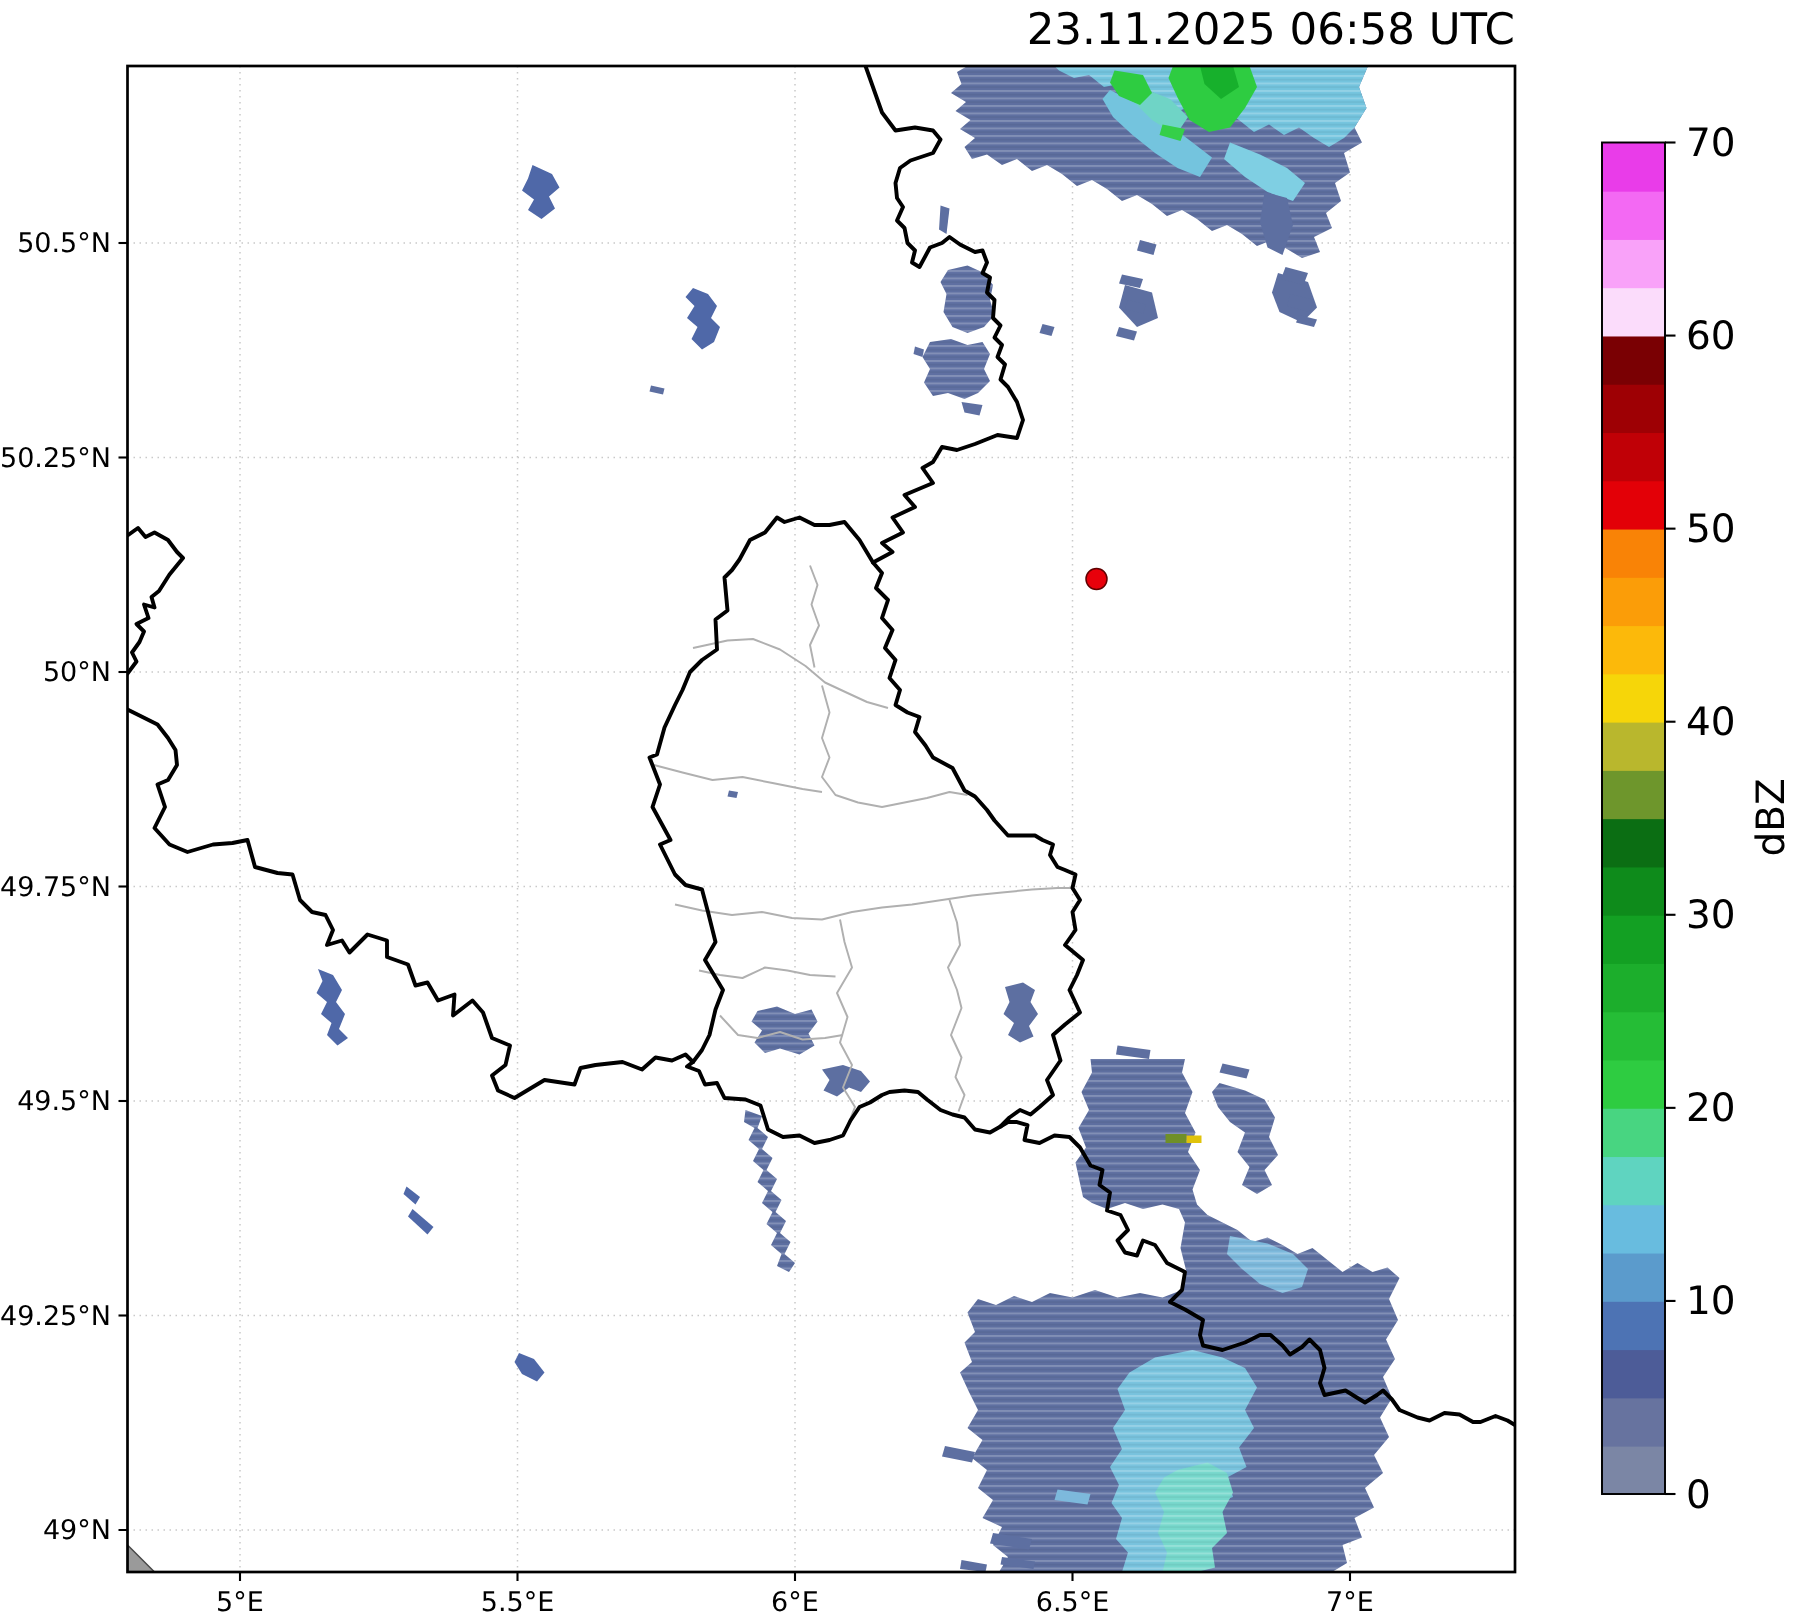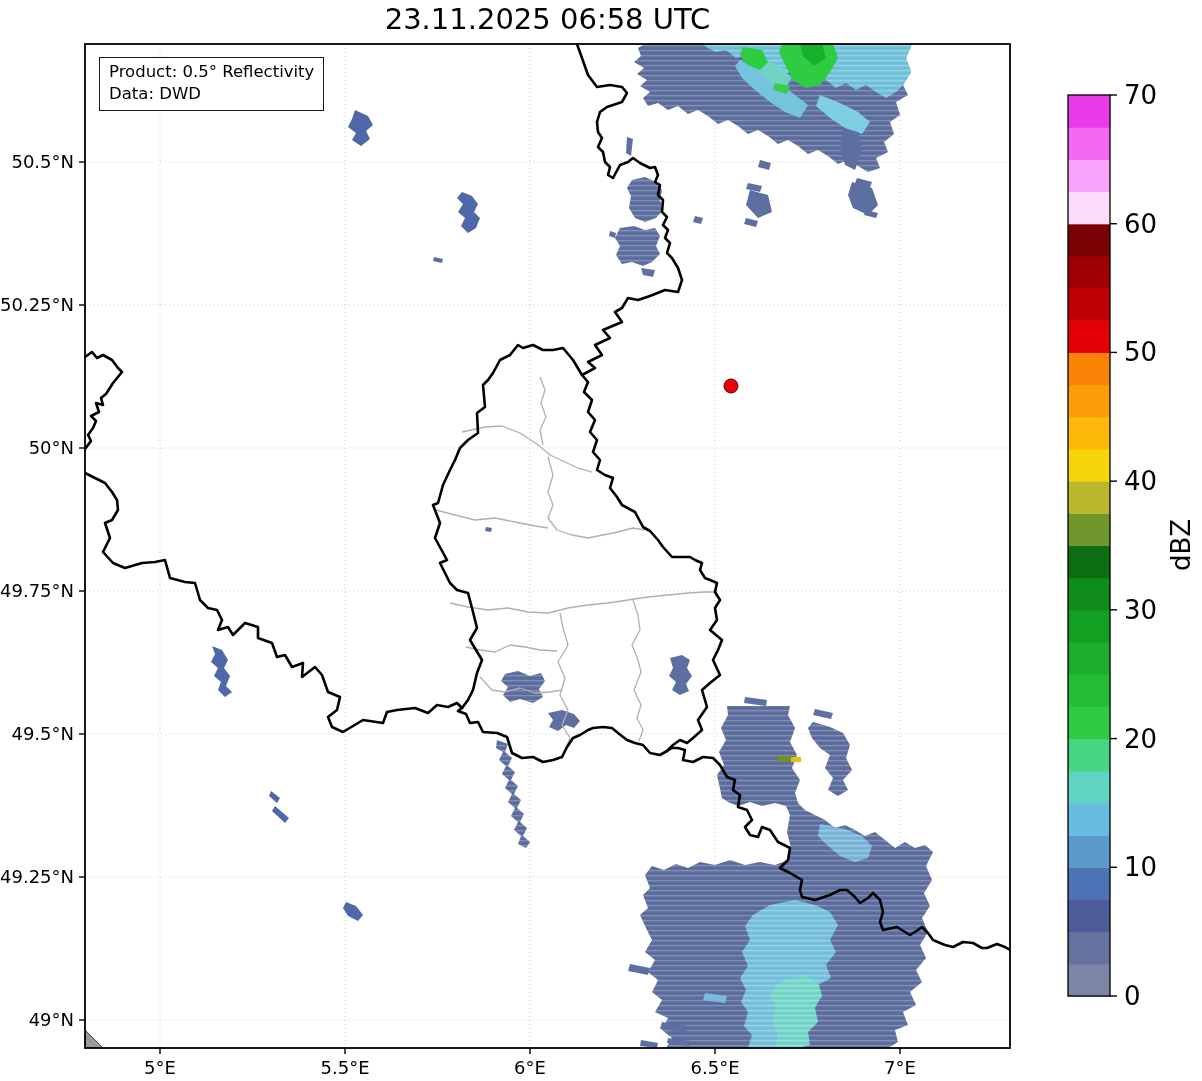--- a/index.html
+++ b/index.html
@@ -1,18 +1,18 @@
 <!DOCTYPE html>
 <html><head>
 <meta charset="utf-8">
 <style>
   html,body{margin:0;padding:0;background:#ffffff;}
   #figure{position:relative;width:1202px;height:1081px;background:#ffffff;
           font-family:"DejaVu Sans","Liberation Sans",sans-serif;overflow:hidden;}
-  #plot-title{position:absolute;left:85px;top:2px;width:925px;text-align:center;
+  #plot-title{position:absolute;left:85px;top:2px;width:925px;text-align:right;
               font-size:29px;color:#000;}
   #product-box{position:absolute;left:99px;top:57px;background:#ffffff;
                border:1.5px solid #1a1a1a;padding:3px 9px 5px 9px;
                font-size:16.5px;line-height:1.32;color:#000;z-index:5;}
   #colorbar-unit{position:absolute;left:1136px;top:530px;width:90px;height:30px;
                  font-size:26px;color:#000;transform:rotate(-90deg);
                  transform-origin:45px 15px;text-align:center;}
   svg{position:absolute;left:0;top:0;}
   text{font-family:"DejaVu Sans","Liberation Sans",sans-serif;}
 </style>
@@ -203,19 +203,15 @@
         <text x="1124" y="361.42857142857144" text-anchor="start" font-size="26px" fill="#000">50</text>
         <line x1="1110" y1="223.71428571428578" x2="1117" y2="223.71428571428578" stroke="#000" stroke-width="1.4"></line>
         <text x="1124" y="232.71428571428578" text-anchor="start" font-size="26px" fill="#000">60</text>
         <line x1="1110" y1="95" x2="1117" y2="95" stroke="#000" stroke-width="1.4"></line>
         <text x="1124" y="104" text-anchor="start" font-size="26px" fill="#000">70</text>
       </g>
   </svg>
 
   <div id="plot-title">23.11.2025 06:58 UTC</div>
 
-  <div id="product-box">
-    <div>Product: 0.5° Reflectivity</div>
-    <div>Data: DWD</div>
-  </div>
 
   <div id="colorbar-unit">dBZ</div>
 </div>
 
 </body></html>

